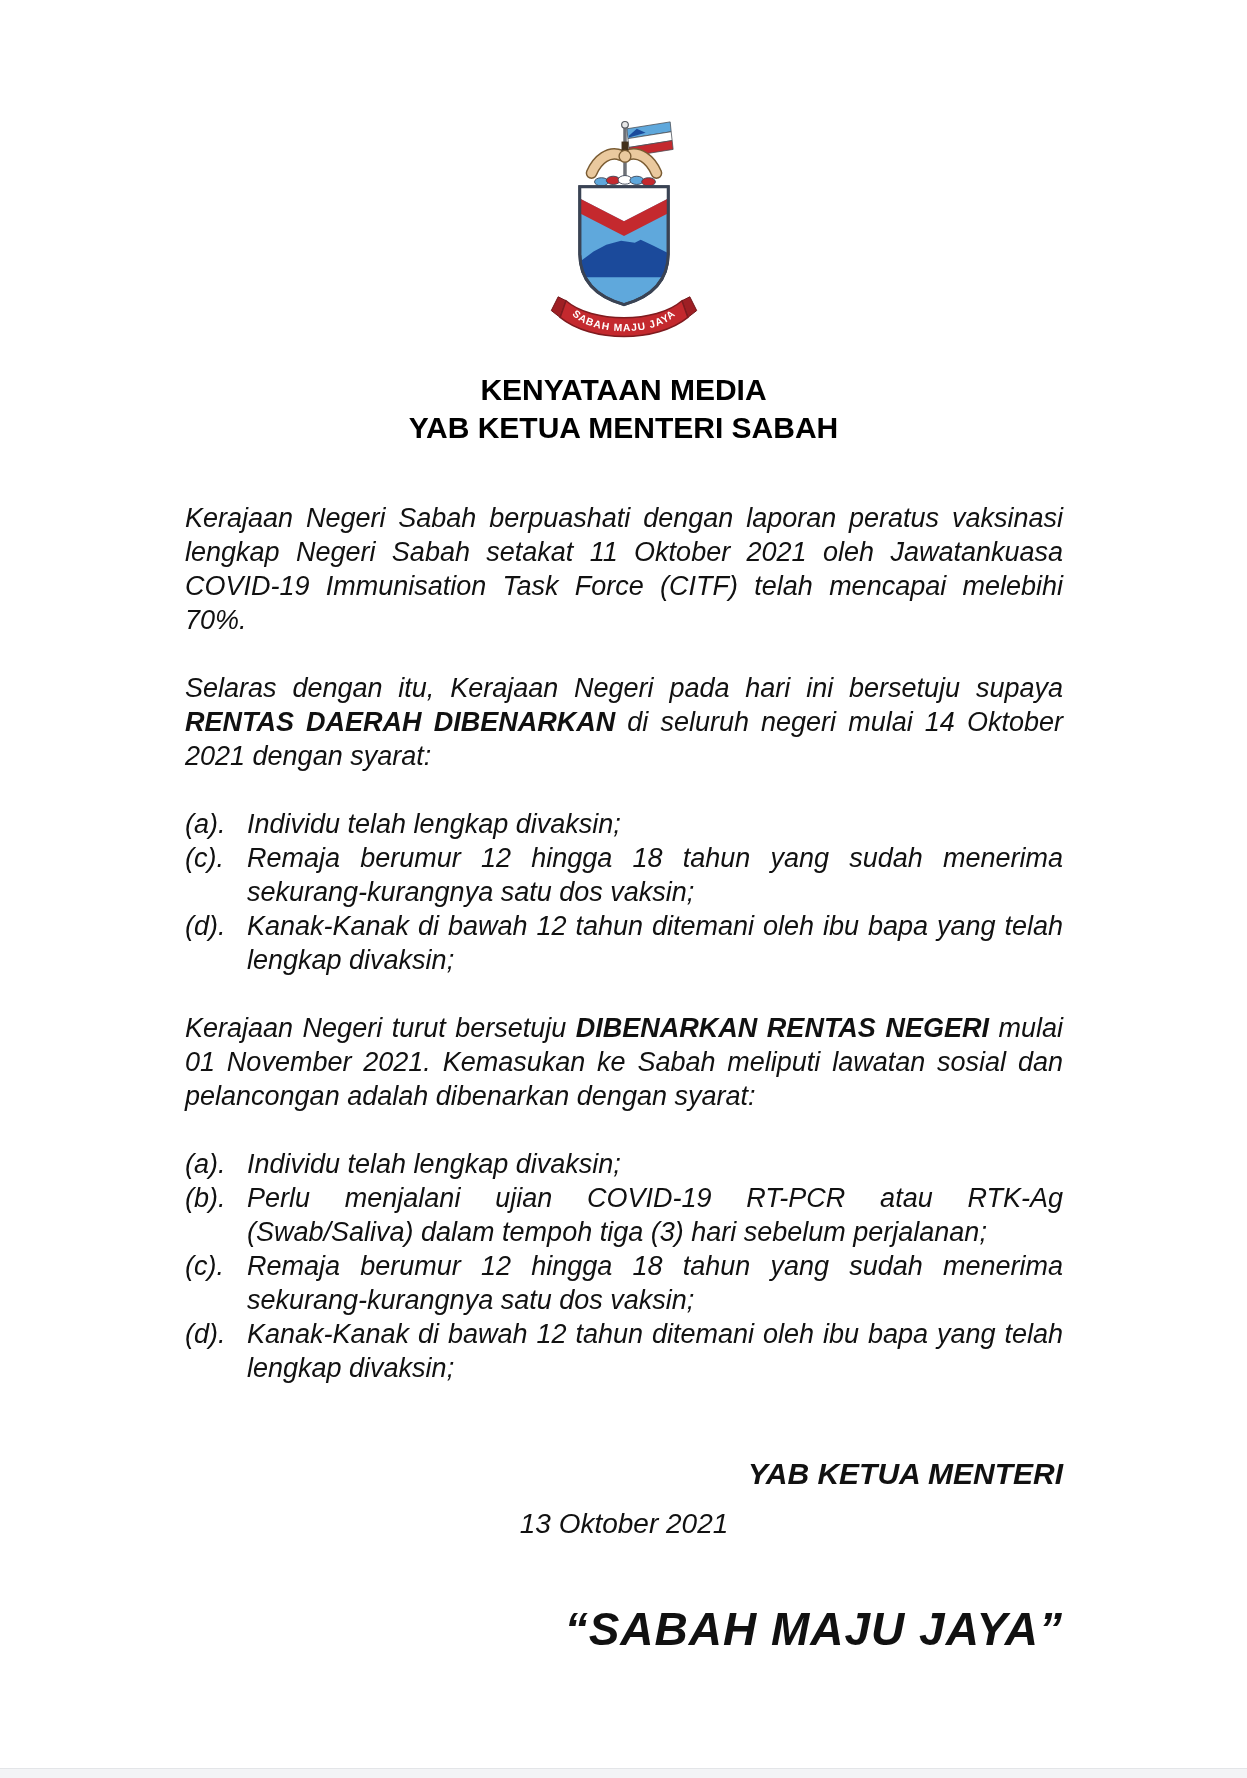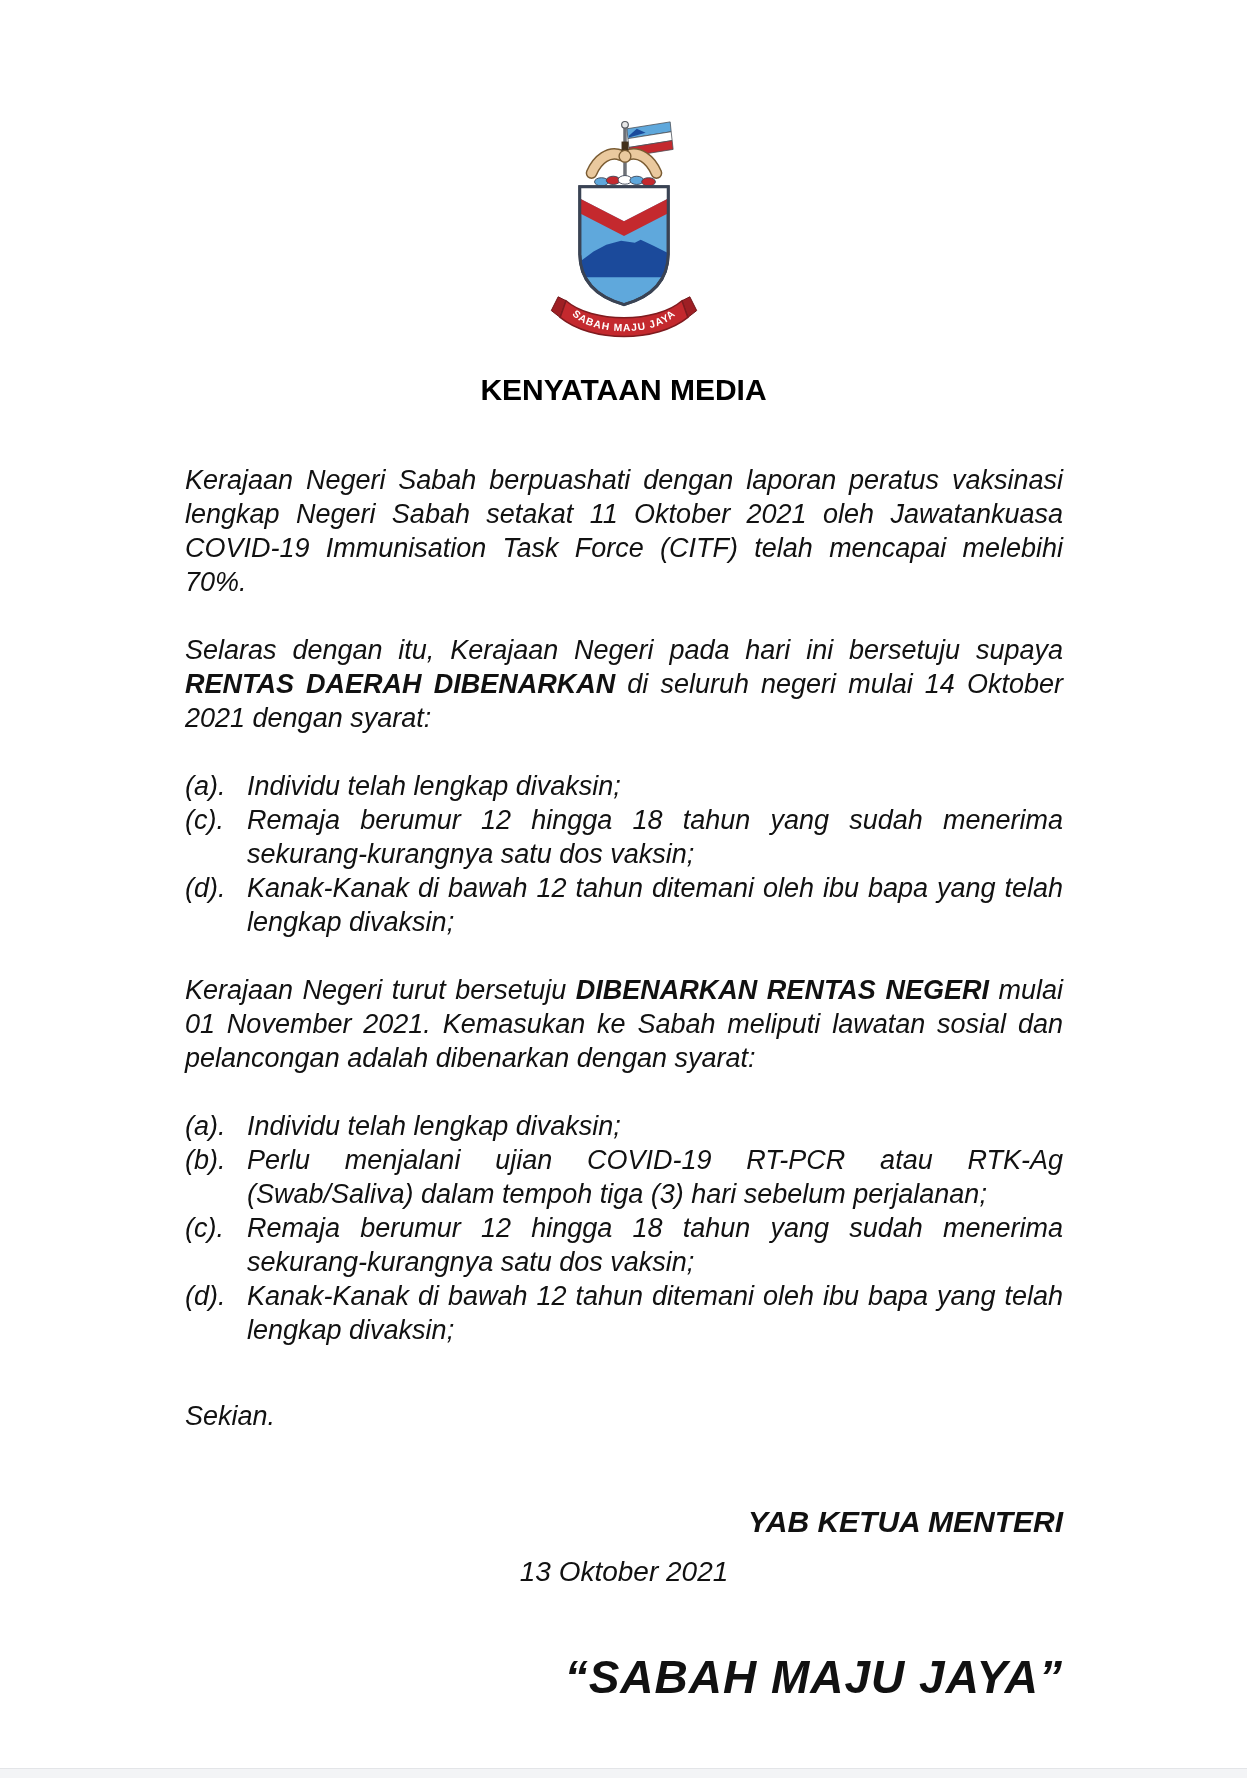--- a/index.html
+++ b/index.html
@@ -108,20 +108,21 @@
         <path d="M16,188 C42,211 108,211 134,188 L140,205 C108,231 42,231 10,205 Z" fill="#C4292E" stroke="#7e1b1f" stroke-width="1.5"></path>
         <text font-family="Liberation Sans, DejaVu Sans, sans-serif" font-size="10.5" font-weight="bold" fill="#FFFFFF" letter-spacing="1">
           <textPath href="#ribbonTextPath" startOffset="50%" text-anchor="middle">SABAH MAJU JAYA</textPath>
         </text>
       </g>
     </svg>
   </div>
 
   <div class="doc-title">
     <div>KENYATAAN MEDIA</div>
+    <div>YAB KETUA MENTERI SABAH</div>
   </div>
 
   <div class="content">
 
     <p class="p">Kerajaan Negeri Sabah berpuashati dengan laporan peratus vaksinasi lengkap Negeri Sabah setakat 11 Oktober 2021 oleh Jawatankuasa COVID-19 Immunisation Task Force (CITF) telah mencapai melebihi 70%.</p>
 
     <p class="p"><span>Selaras dengan itu, Kerajaan Negeri pada hari ini bersetuju supaya </span><b>RENTAS DAERAH DIBENARKAN</b><span> di seluruh negeri mulai 14 Oktober 2021 dengan syarat:</span></p>
 
     <div class="list">
       <div class="li">
@@ -152,21 +153,20 @@
       <div class="li">
         <span class="lbl">(c).</span>
         <span class="txt">Remaja berumur 12 hingga 18 tahun yang sudah menerima sekurang-kurangnya satu dos vaksin;</span>
       </div>
       <div class="li">
         <span class="lbl">(d).</span>
         <span class="txt">Kanak-Kanak di bawah 12 tahun ditemani oleh ibu bapa yang telah lengkap divaksin;</span>
       </div>
     </div>
 
-    <div class="closing">Sekian.</div>
 
     <div class="sig">YAB KETUA MENTERI</div>
     <div class="date">13 Oktober 2021</div>
     <div class="motto">“SABAH MAJU JAYA”</div>
   </div>
 
   <div class="page-edge"></div>
 </div>
 
 </body></html>

